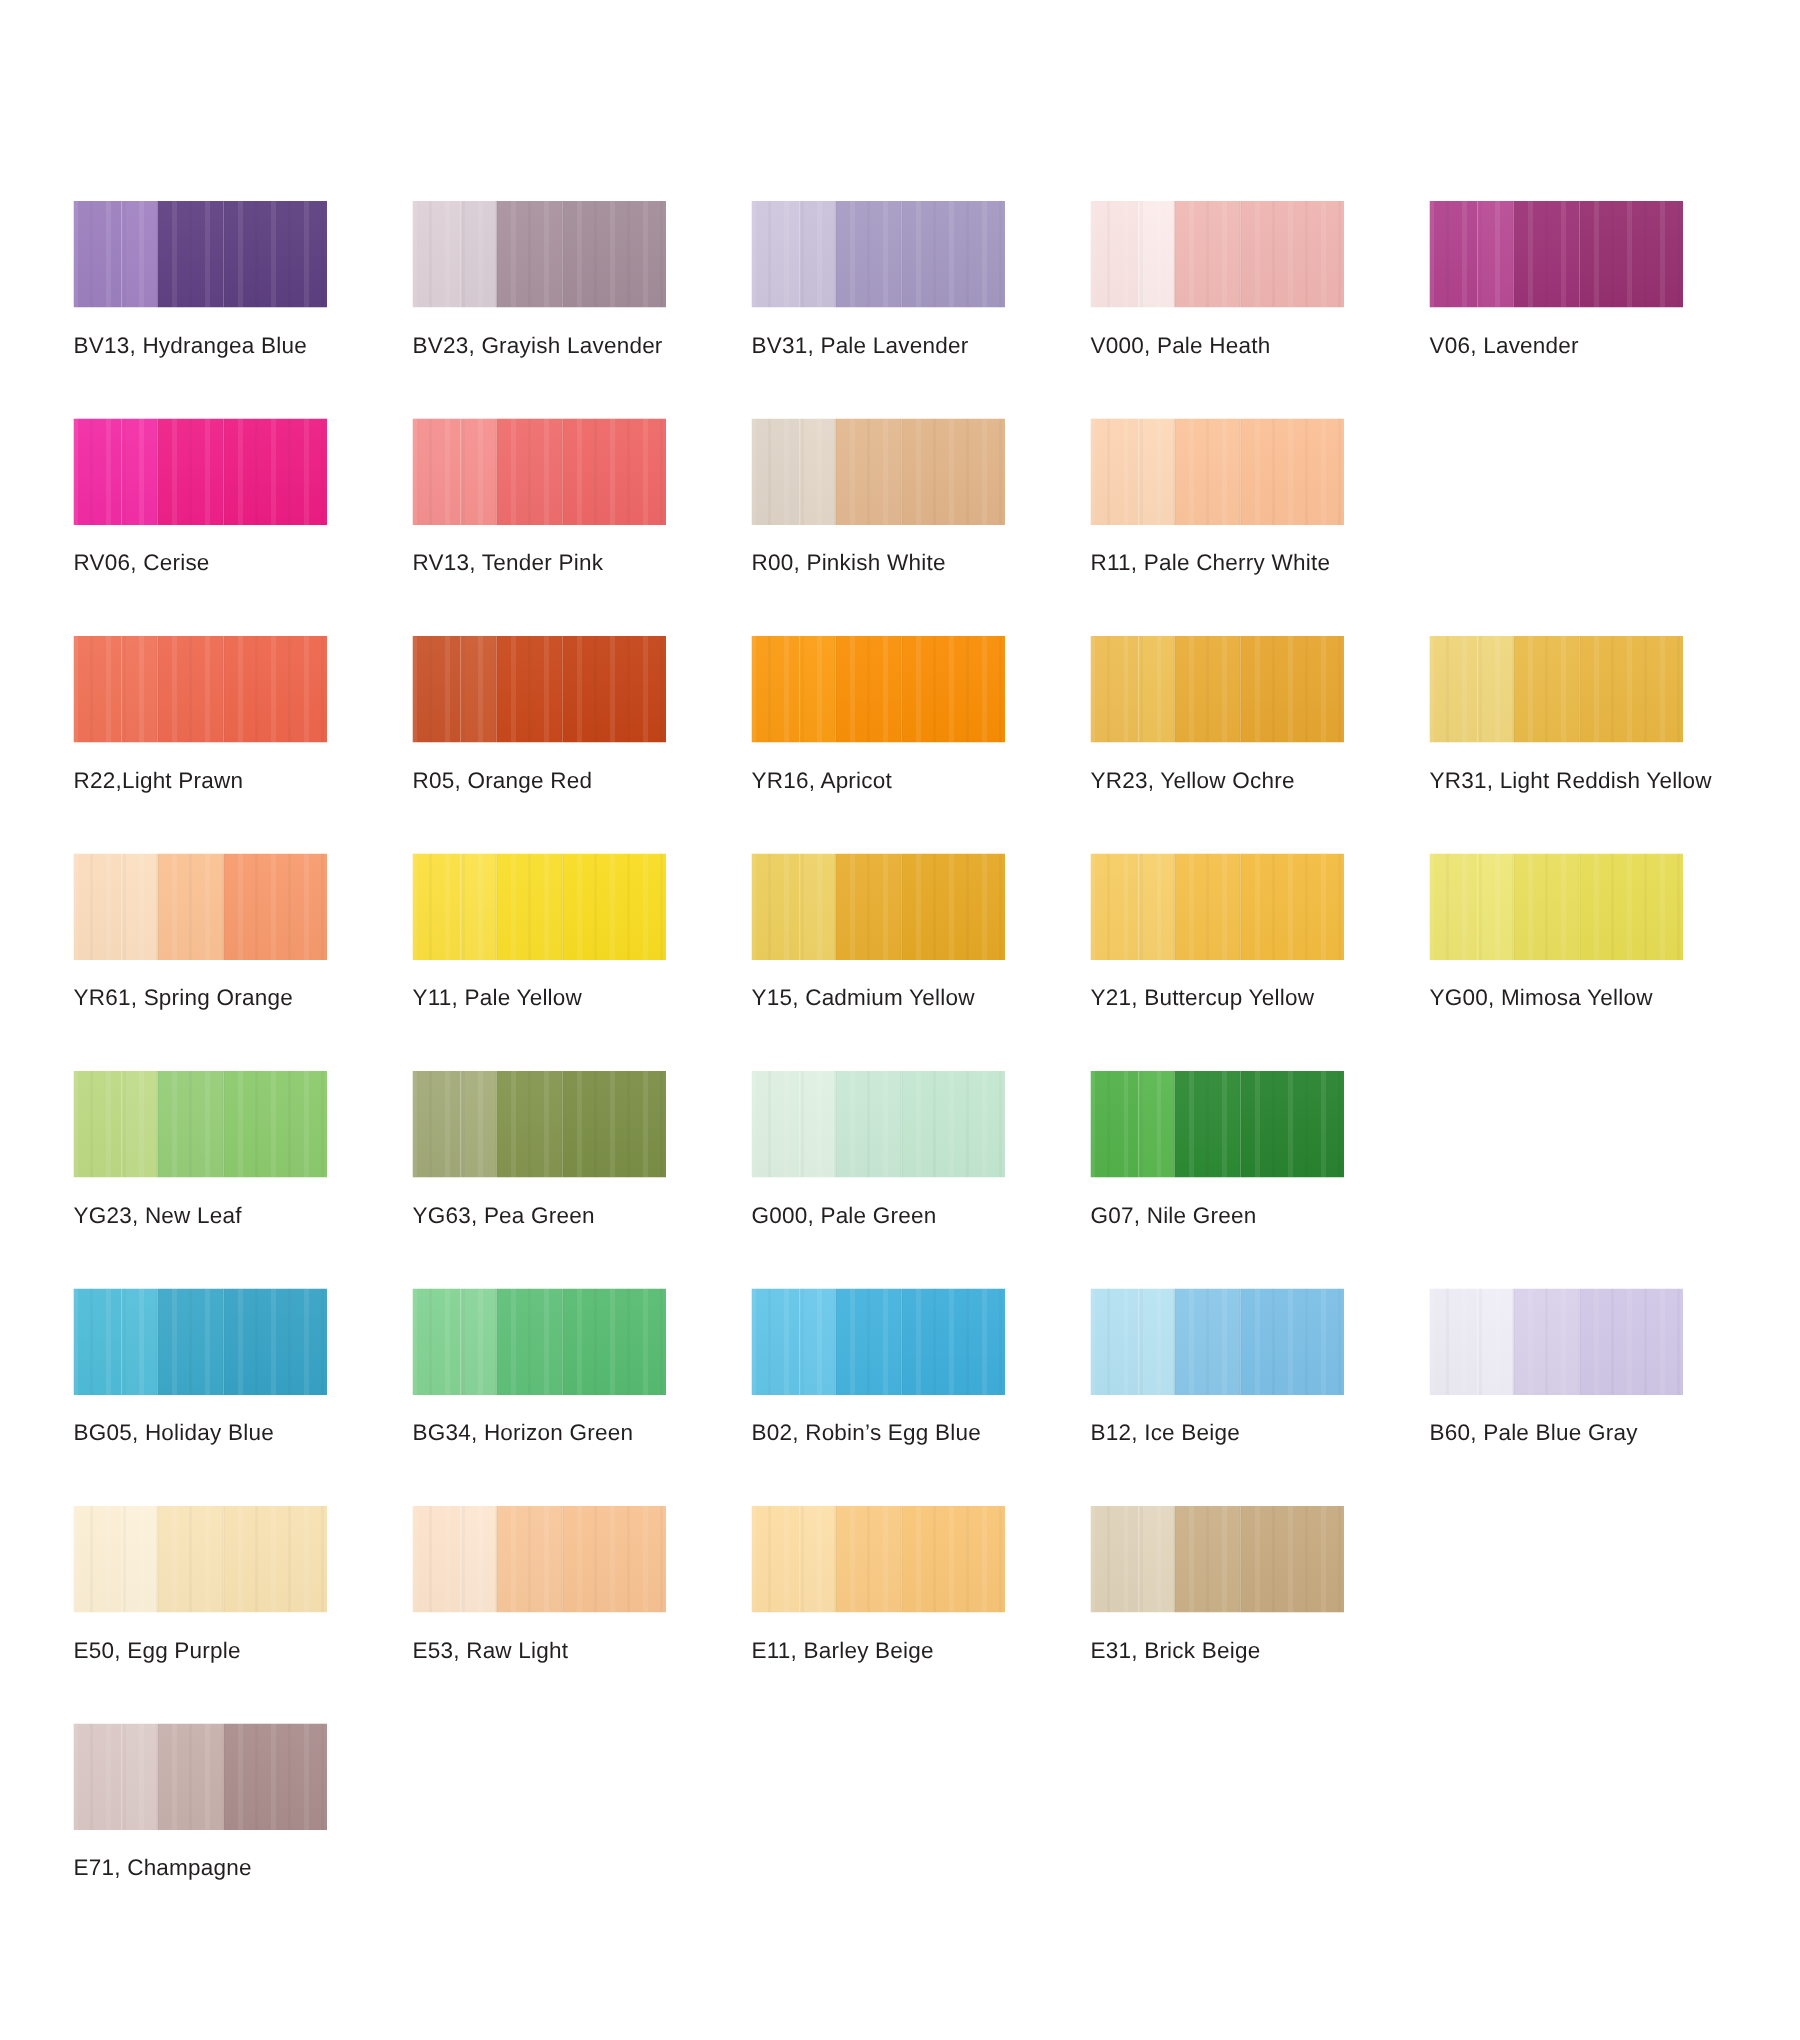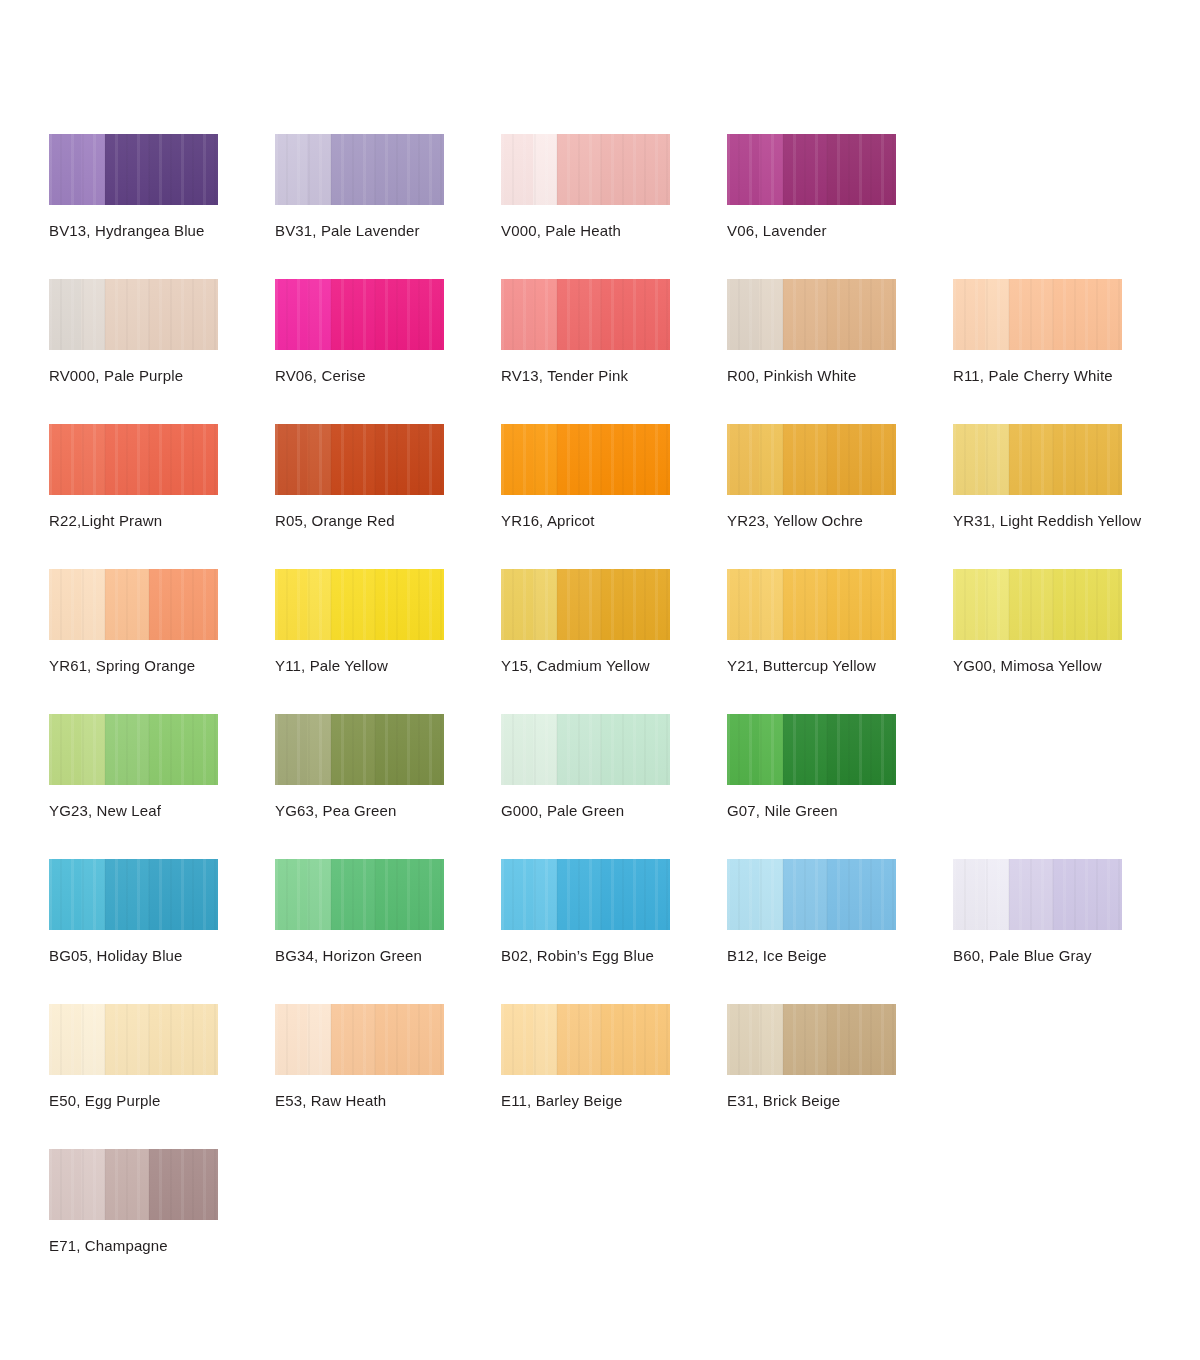--- a/index.html
+++ b/index.html
@@ -100,20 +100,29 @@
           <div class="swatch-chip">
             <div class="band" style="background: rgb(156, 127, 190); width: 32px;"></div>
             <div class="band" style="background: rgb(161, 131, 194); width: 24px;"></div>
             <div class="band" style="background: rgb(96, 65, 131); width: 44px;"></div>
             <div class="band" style="background: rgb(93, 63, 128); width: 69px;"></div>
           </div>
           <div class="swatch-label">BV13, Hydrangea Blue</div>
         </div>
         <div class="swatch-cell">
           <div class="swatch-chip">
+            <div class="band" style="background: rgb(221, 208, 215); width: 32px;"></div>
+            <div class="band" style="background: rgb(217, 204, 212); width: 24px;"></div>
+            <div class="band" style="background: rgb(168, 146, 158); width: 44px;"></div>
+            <div class="band" style="background: rgb(162, 140, 153); width: 69px;"></div>
+          </div>
+          <div class="swatch-label">BV23, Grayish Lavender</div>
+        </div>
+        <div class="swatch-cell">
+          <div class="swatch-chip">
             <div class="band" style="background: rgb(205, 198, 221); width: 32px;"></div>
             <div class="band" style="background: rgb(201, 193, 218); width: 24px;"></div>
             <div class="band" style="background: rgb(167, 155, 196); width: 44px;"></div>
             <div class="band" style="background: rgb(164, 152, 194); width: 69px;"></div>
           </div>
           <div class="swatch-label">BV31, Pale Lavender</div>
         </div>
         <div class="swatch-cell">
           <div class="swatch-chip">
             <div class="band" style="background: rgb(248, 227, 226); width: 32px;"></div>
@@ -129,29 +138,20 @@
             <div class="band" style="background: rgb(184, 75, 149); width: 24px;"></div>
             <div class="band" style="background: rgb(156, 51, 119); width: 44px;"></div>
             <div class="band" style="background: rgb(150, 48, 112); width: 69px;"></div>
           </div>
           <div class="swatch-label">V06, Lavender</div>
         </div>
       </div>
       <div class="swatch-row">
         <div class="swatch-cell">
           <div class="swatch-chip">
-            <div class="band" style="background: rgb(222, 216, 210); width: 32px;"></div>
-            <div class="band" style="background: rgb(228, 220, 213); width: 24px;"></div>
-            <div class="band" style="background: rgb(232, 210, 194); width: 44px;"></div>
-            <div class="band" style="background: rgb(231, 207, 190); width: 69px;"></div>
-          </div>
-          <div class="swatch-label">RV000, Pale Purple</div>
-        </div>
-        <div class="swatch-cell">
-          <div class="swatch-chip">
             <div class="band" style="background: rgb(242, 43, 164); width: 32px;"></div>
             <div class="band" style="background: rgb(243, 47, 166); width: 24px;"></div>
             <div class="band" style="background: rgb(238, 32, 136); width: 44px;"></div>
             <div class="band" style="background: rgb(236, 29, 131); width: 69px;"></div>
           </div>
           <div class="swatch-label">RV06, Cerise</div>
         </div>
         <div class="swatch-cell">
           <div class="swatch-chip">
             <div class="band" style="background: rgb(244, 144, 143); width: 32px;"></div>
@@ -369,21 +369,21 @@
           </div>
           <div class="swatch-label">E50, Egg Purple</div>
         </div>
         <div class="swatch-cell">
           <div class="swatch-chip">
             <div class="band" style="background: rgb(251, 226, 203); width: 32px;"></div>
             <div class="band" style="background: rgb(252, 230, 209); width: 24px;"></div>
             <div class="band" style="background: rgb(248, 199, 155); width: 44px;"></div>
             <div class="band" style="background: rgb(247, 194, 146); width: 69px;"></div>
           </div>
-          <div class="swatch-label">E53, Raw Heath</div>
+          <div class="swatch-label">E53, Raw Light</div>
         </div>
         <div class="swatch-cell">
           <div class="swatch-chip">
             <div class="band" style="background: rgb(252, 220, 162); width: 32px;"></div>
             <div class="band" style="background: rgb(252, 223, 169); width: 24px;"></div>
             <div class="band" style="background: rgb(249, 202, 132); width: 44px;"></div>
             <div class="band" style="background: rgb(248, 197, 119); width: 69px;"></div>
           </div>
           <div class="swatch-label">E11, Barley Beige</div>
         </div>

